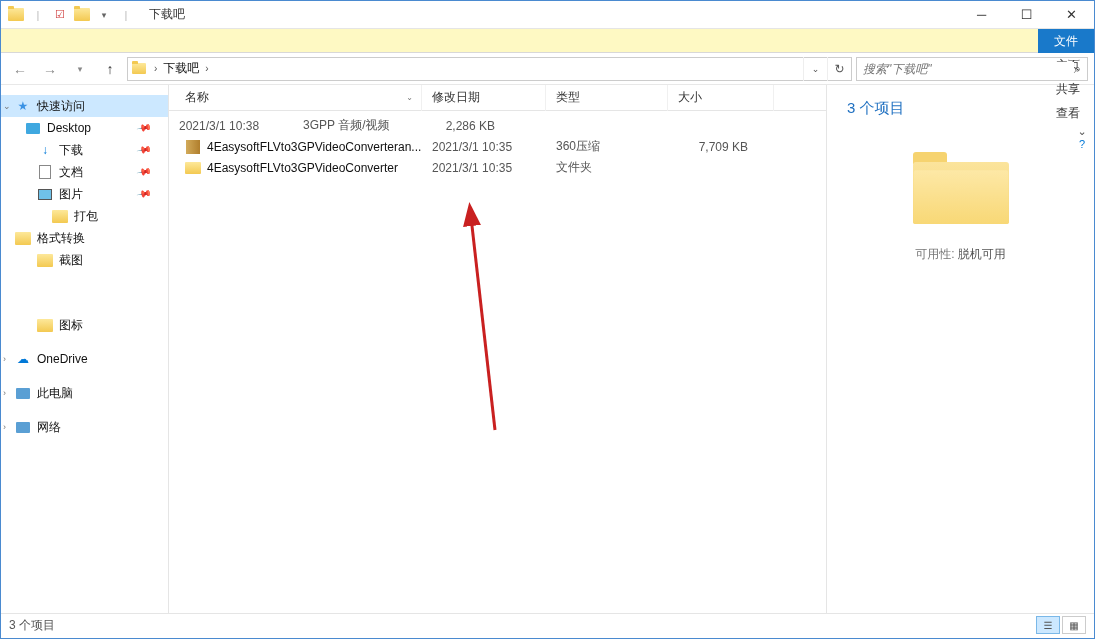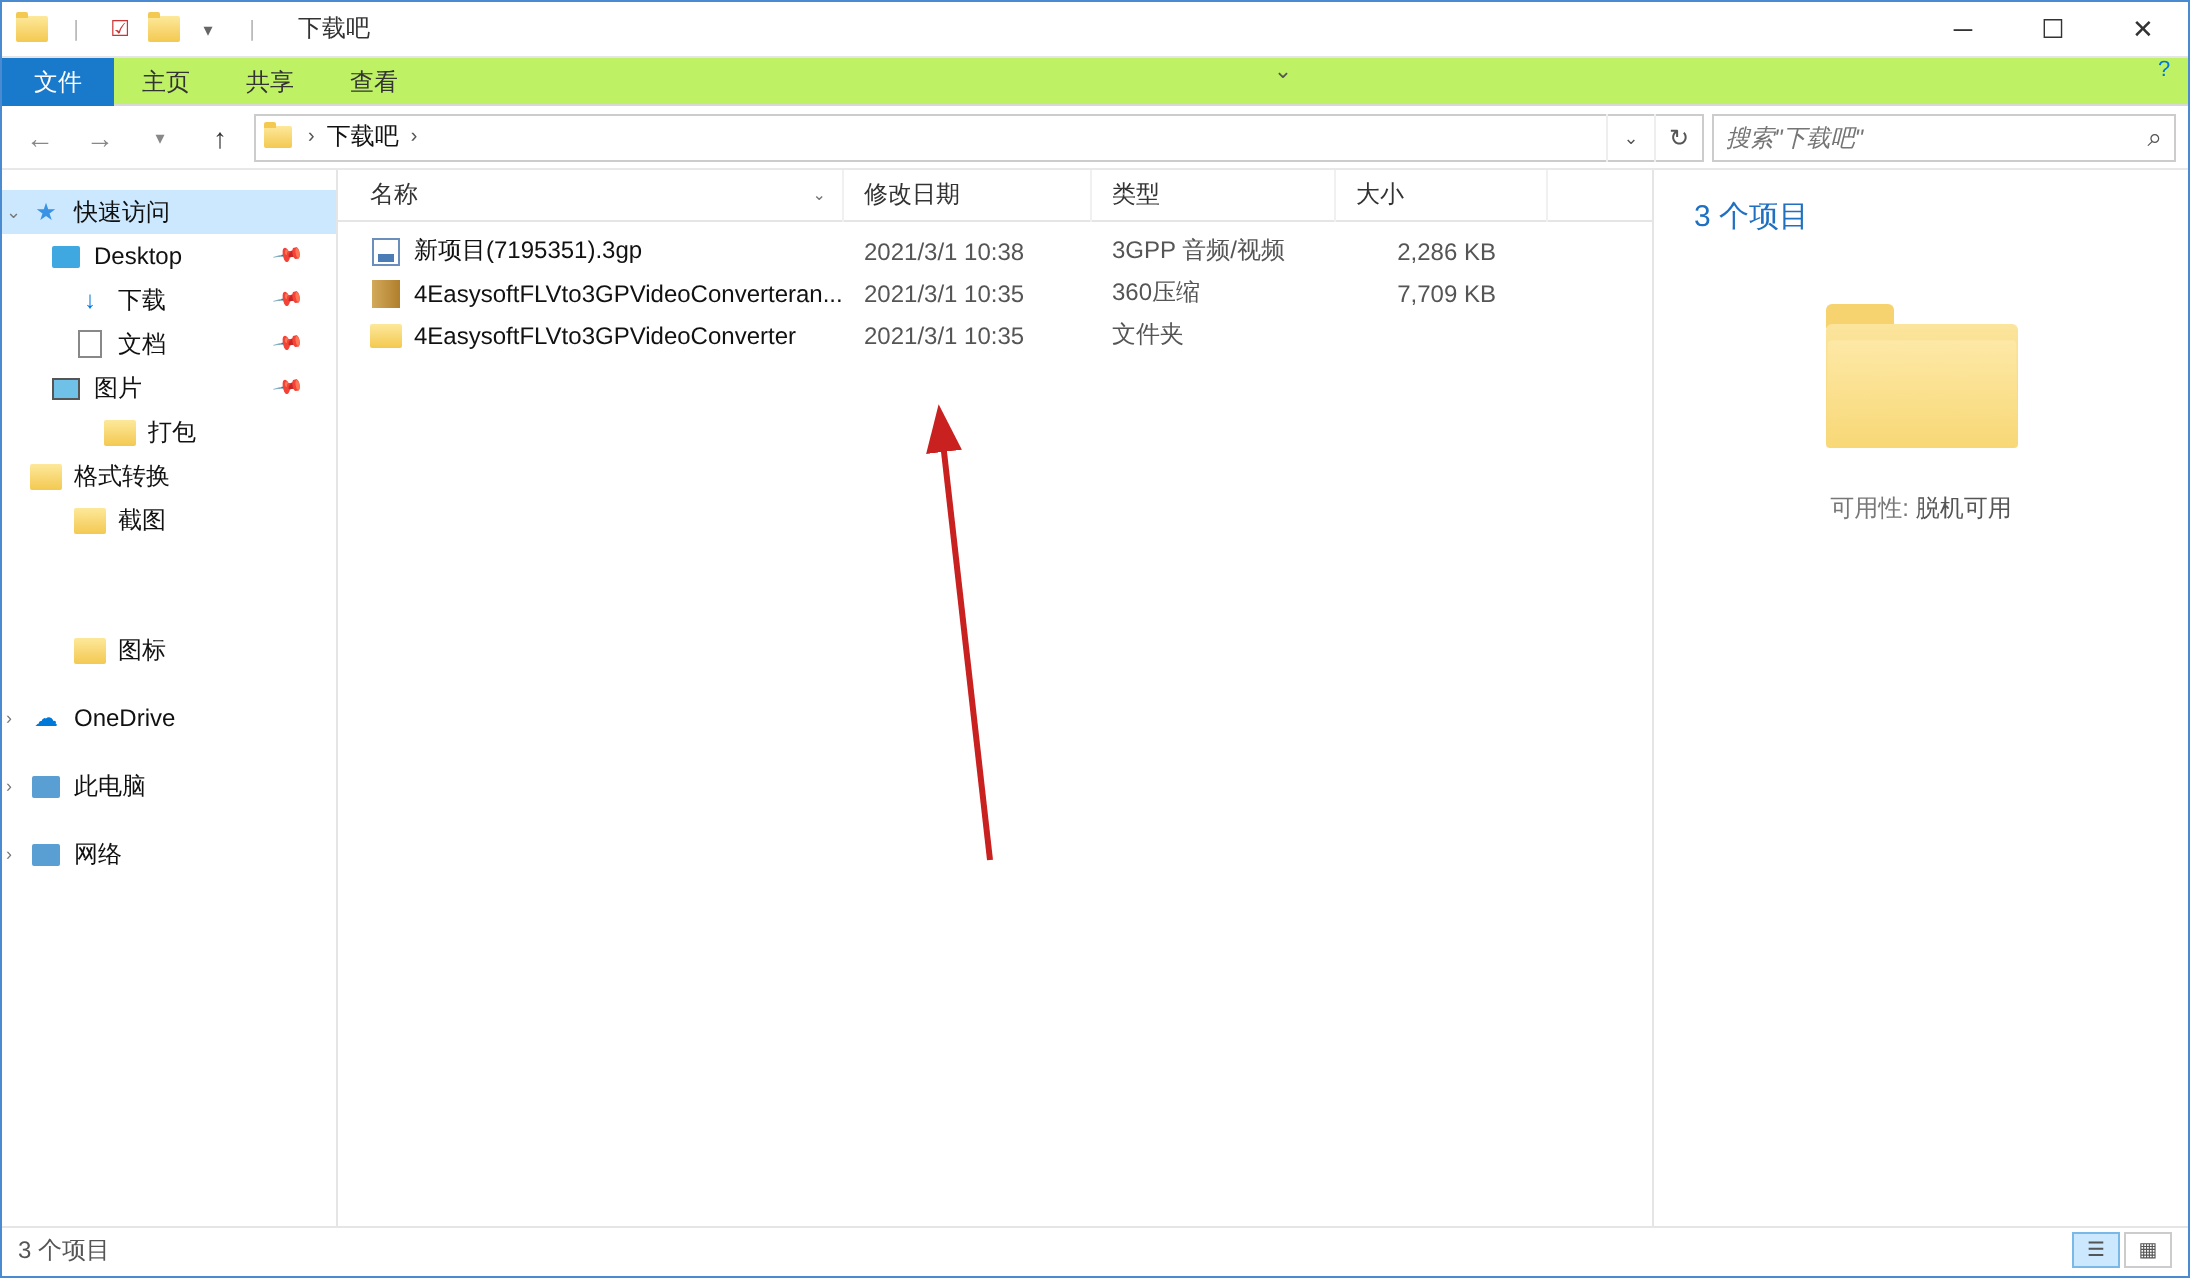--- a/index.html
+++ b/index.html
@@ -7,21 +7,21 @@
     
     .titlebar { height: 28px; display: flex; align-items: center; background: #fff; border-bottom: 1px solid #e5e5e5; }
     .titlebar-icons { display: flex; align-items: center; gap: 4px; padding: 0 6px; }
     .qat-icon { width: 18px; height: 18px; display: flex; align-items: center; justify-content: center; font-size: 11px; }
     .folder-mini { width: 16px; height: 13px; background: linear-gradient(180deg,#fde89a,#f3c951); border-radius: 1px; position: relative; }
     .folder-mini::before { content: ""; position: absolute; top: -2px; left: 0; width: 6px; height: 3px; background: #f3c951; border-radius: 1px 1px 0 0; }
     .title-text { font-size: 12px; margin-left: 8px; color: #333; }
     .win-controls { margin-left: auto; display: flex; }
     .win-btn { width: 45px; height: 28px; display: flex; align-items: center; justify-content: center; font-size: 13px; color: #333; }
 
-    .ribbon { height: 24px; background: #bef264; display: flex; align-items: flex-start; border-bottom: 1px solid #d8d8d8; }
+    .ribbon { height: 24px; background: #fef9c3; display: flex; align-items: flex-end; border-bottom: 1px solid #d8d8d8; flex-direction: column; }
     .ribbon-tab { padding: 0 14px; height: 24px; line-height: 24px; font-size: 12px; color: #333; }
     .ribbon-tab.file { background: #1979ca; color: #fff; padding: 0 16px; }
     .ribbon-btn { margin-left: auto; width: 24px; text-align: center; font-size: 11px; color: #555; }
 
     .addr-row { height: 32px; display: flex; align-items: center; border-bottom: 1px solid #e8e8e8; padding: 2px 6px; gap: 4px; }
     .nav-btn { width: 26px; height: 26px; display: flex; align-items: center; justify-content: center; color: #888; font-size: 14px; }
     .nav-btn.enabled { color: #333; }
     .addr-bar { flex: 1; height: 24px; border: 1px solid #ccc; display: flex; align-items: center; background: #fff; }
     .addr-icon { width: 22px; display: flex; align-items: center; justify-content: center; }
     .crumb { font-size: 12px; color: #111; padding: 0 2px; }
@@ -166,21 +166,21 @@
       <span>下载</span>
       <span class="pin">📌</span>
     </div>
     <div class="nav-item" style="padding-left:36px;">
       <span class="nav-icon">
           <span class="doc-ico"></span>
         </span>
       <span>文档</span>
       <span class="pin">📌</span>
     </div>
-    <div class="nav-item" style="padding-left:24px;">
+    <div class="nav-item" style="padding-left:36px;">
       <span class="nav-icon">
           <span class="img-ico"></span>
         </span>
       <span>图片</span>
       <span class="pin">📌</span>
     </div>
     <div class="nav-item" style="padding-left:51px;">
       <span class="nav-icon">
           <span class="folder-icon16"></span>
         </span>
@@ -238,26 +238,20 @@
           </div>
         <div class="col-h type">
             <span>类型</span>
           </div>
         <div class="col-h size">
             <span>大小</span>
           </div>
       </div>
       <div class="file-rows">
         <div class="file-row">
-          <div class="fcell name">
-              <span class="file-ico">
-                <span class="ico-3gp"></span>
-              </span>
-              <span>新项目(7195351).3gp</span>
-            </div>
           <div class="fcell date">2021/3/1 10:38</div>
           <div class="fcell type">3GPP 音频/视频</div>
           <div class="fcell size">2,286 KB</div>
         </div>
         <div class="file-row">
           <div class="fcell name">
               <span class="file-ico">
                 <span class="ico-arc"></span>
               </span>
               <span>4EasysoftFLVto3GPVideoConverteran...</span>

